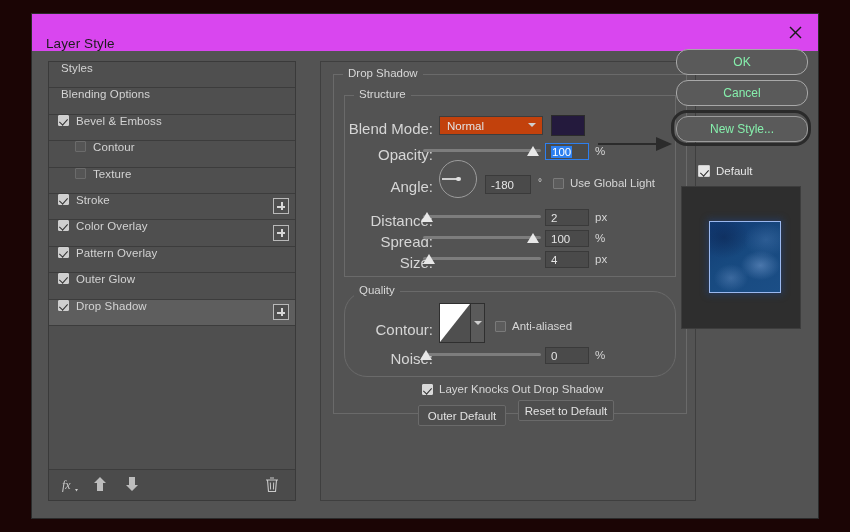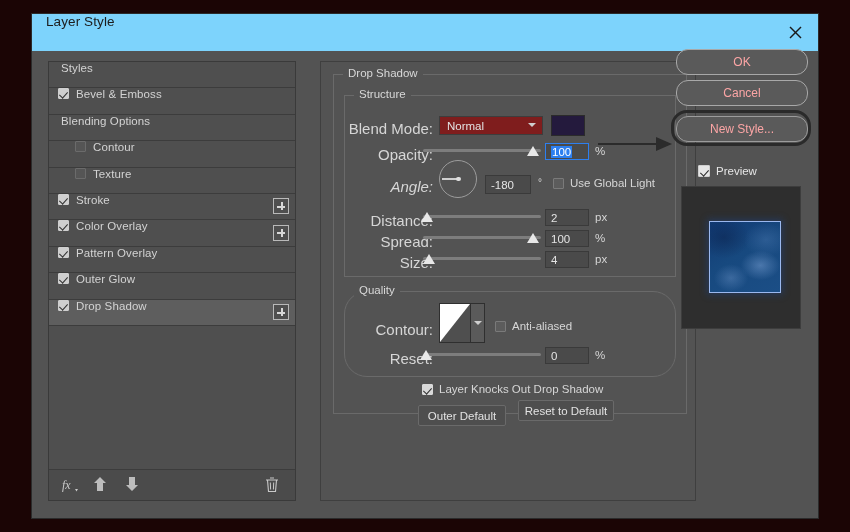--- a/index.html
+++ b/index.html
@@ -11,22 +11,22 @@
   }
   .screen{position:relative;width:850px;height:532px;}
 
   
   .window{
     position:absolute;left:32px;top:14px;width:786px;height:504px;
     background:#535353;
     box-shadow:0 0 0 1px #2b2b2b;
   }
   .titlebar{
-    position:relative;height:37px;background:#7dd3fc;
-    display:flex;align-items:flex-start;
+    position:relative;height:37px;background:#d946ef;
+    display:flex;align-items:flex-end;
   }
   .title-text{
     margin-left:14px;font-size:13.5px;color:#1c1c1c;letter-spacing:.1px;
   }
   .close-btn{
     position:absolute;right:0;top:0;width:46px;height:37px;
     display:flex;align-items:center;justify-content:center;
     color:#1a1a1a;font-size:15px;line-height:1;
   }
   .close-btn svg{display:block;}
@@ -105,21 +105,21 @@
   #grp-dropshadow{left:12px;top:12px;width:352px;height:338px;}
   #grp-structure{left:10px;top:20px;width:330px;height:180px;}
   #grp-quality{left:10px;top:216px;width:330px;height:84px;border-radius:23px;}
   .rlabel{
     color:#d6d6d6;font-size:15px;text-align:right;
     position:absolute;
   }
 
   
   .select{
-    position:absolute;height:19px;background:#7f1d1d;
+    position:absolute;height:19px;background:#c2410c;
     border:1px solid #3d3d3d;box-sizing:border-box;
     color:#e2e2e2;font-size:11.5px;
     display:flex;align-items:center;padding-left:7px;
   }
   .select .chev{
     position:absolute;right:6px;top:6px;width:8px;height:5px;
   }
   .select .chev:after{
     content:"";position:absolute;left:0;top:0;
     border-left:4px solid transparent;border-right:4px solid transparent;
@@ -208,21 +208,21 @@
     position:absolute;height:21px;background:#4e4e4e;
     border:1px solid #6a6a6a;box-sizing:border-box;
     color:#e2e2e2;font-size:11.5px;border-radius:2px;
     display:flex;align-items:center;justify-content:center;
   }
 
   
   .rbtn{
     position:absolute;left:676px;width:130px;height:24px;
     background:#5a5a5a;border:1px solid #a8a8a8;border-radius:12px;
-    color:#fca5a5;font-size:12px;
+    color:#86efac;font-size:12px;
     display:flex;align-items:center;justify-content:center;
   }
   #btn-ok{top:49px;}
   #btn-cancel{top:80px;}
   #btn-newstyle{top:116px;border-color:#9c9c9c;}
   .newstyle-ring{
     position:absolute;left:671px;top:110px;width:140px;height:36px;
     border:3px solid #2a2a2a;border-radius:16px;box-sizing:border-box;
   }
   .preview-ck{
@@ -283,27 +283,27 @@
 
     <div class="body">
 
       <div class="styles-panel">
         <div class="styles-list">
 
           <div class="style-row plain">
             <span class="lbl">Styles</span>
           </div>
 
+          <div class="style-row plain">
+            <span class="lbl">Blending Options</span>
+          </div>
+
           <div class="style-row">
             <span class="cbox on"></span>
             <span class="lbl">Bevel &amp; Emboss</span>
-          </div>
-
-          <div class="style-row plain">
-            <span class="lbl">Blending Options</span>
           </div>
 
           <div class="style-row sub">
             <span class="cbox off"></span>
             <span class="lbl">Contour</span>
           </div>
 
           <div class="style-row sub">
             <span class="cbox off"></span>
             <span class="lbl">Texture</span>
@@ -384,21 +384,21 @@
             <span class="rlabel" style="left:0px;top:50px;width:88px;">Opacity:</span>
             <div class="slider" style="left:78px;top:49px;width:118px;">
               <span class="track"></span>
               <span class="thumb" style="left:104px;"></span>
             </div>
             <div class="numfield focus" style="left:200px;top:47px;width:44px;">
               <span class="sel">100</span>
             </div>
             <span class="unit" style="left:250px;top:49px;">%</span>
 
-            <span class="rlabel" style="left:0px;top:82px;width:88px;font-style:italic;">Angle:</span>
+            <span class="rlabel" style="left:0px;top:82px;width:88px;">Angle:</span>
             <div class="dial" style="left:94px;top:64px;">
               <span class="needle"></span>
               <span class="center"></span>
             </div>
             <div class="numfield" style="left:140px;top:79px;width:46px;height:19px;">
               <span>-180</span>
             </div>
             <span class="unit" style="left:193px;top:81px;font-size:10px;">°</span>
             <div class="ck" style="left:208px;top:81px;justify-content:center;">
               <span class="box"></span>
@@ -444,21 +444,21 @@
               <div class="contour-thumb">
                 <span class="tri"></span>
               </div>
               <div class="contour-drop"></div>
             </div>
             <div class="ck" style="left:150px;top:28px;">
               <span class="box"></span>
               <span>Anti-aliased</span>
             </div>
 
-            <span class="rlabel" style="left:0px;top:58px;width:88px;">Reset:</span>
+            <span class="rlabel" style="left:0px;top:58px;width:88px;">Noise:</span>
             <div class="slider" style="left:78px;top:57px;width:118px;">
               <span class="track"></span>
               <span class="thumb" style="left:-3px;"></span>
             </div>
             <div class="numfield" style="left:200px;top:55px;width:44px;">
               <span>0</span>
             </div>
             <span class="unit" style="left:250px;top:57px;">%</span>
           </div>
 
@@ -484,21 +484,21 @@
   <div class="rbtn" id="btn-cancel">
     <span>Cancel</span>
   </div>
   <div class="newstyle-ring"></div>
   <div class="rbtn" id="btn-newstyle">
     <span>New Style...</span>
   </div>
 
   <div class="preview-ck">
     <span class="box"></span>
-    <span>Preview</span>
+    <span>Default</span>
   </div>
 
   <div class="preview-box">
     <div class="preview-art"></div>
   </div>
 
   <div class="arrow-anno">
     <span class="shaft"></span>
     <span class="head"></span>
   </div>

